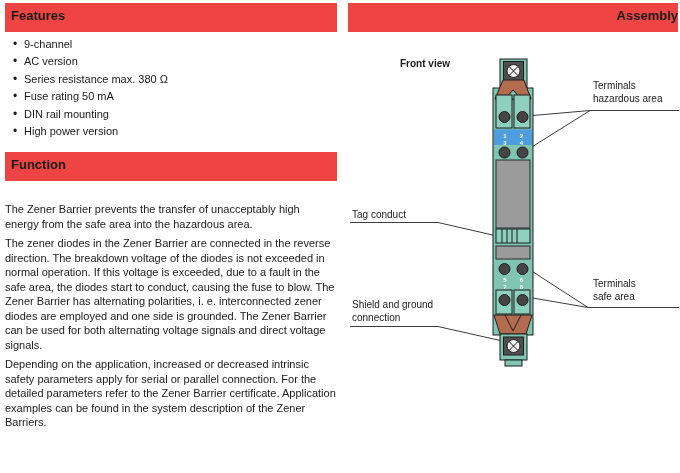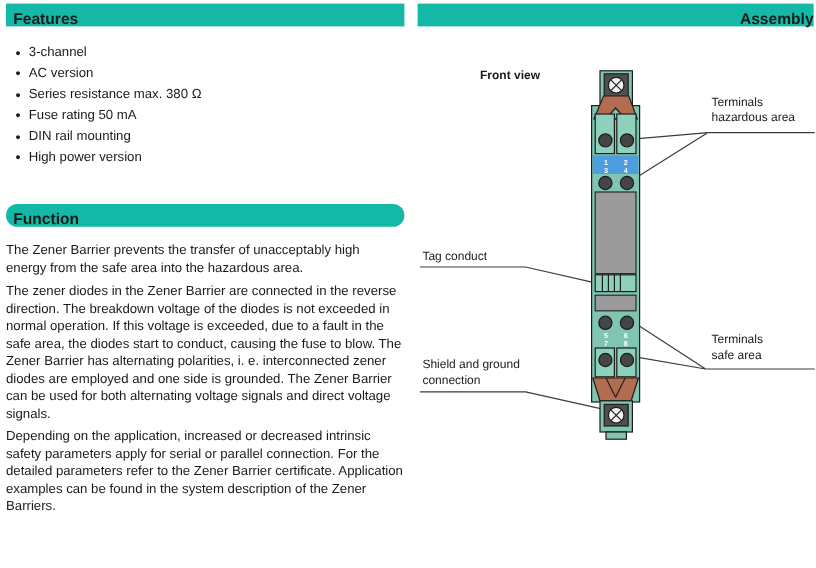--- a/index.html
+++ b/index.html
@@ -4,25 +4,25 @@
 <style>
   html,body{margin:0;padding:0;}
   body{
     width:680px;height:473px;position:relative;background:#ffffff;
     font-family:"Liberation Sans", sans-serif;color:#1a1a1a;overflow:hidden;
   }
   .col{position:absolute;top:0;}
   .col-left{left:5px;width:332px;}
   .col-right{left:348px;width:330px;}
   .section-bar{
-    background:#14b8a6;height:19px;line-height:25px;
+    background:#ef4444;height:29px;line-height:25px;
     font-size:13px;font-weight:bold;padding-left:6px;box-sizing:border-box;
   }
   .bar-features{position:absolute;left:0;top:3px;width:332px;}
-  .bar-function{position:absolute;left:0;top:170px;width:332px;border-radius:10px;}
+  .bar-function{position:absolute;left:0;top:152px;width:332px;}
   .bar-assembly{position:absolute;left:0;top:3px;width:330px;text-align:right;}
   ul.features{
     position:absolute;left:0;top:36px;margin:0;padding:0 0 0 8px;list-style:none;
     font-size:11px;line-height:17.4px;width:320px;
   }
   ul.features li{padding-left:11px;position:relative;}
   ul.features li::before{
     content:"\2022";position:absolute;left:0;top:0;font-size:12px;
   }
   .function-body{
@@ -36,21 +36,21 @@
   svg.overlay{position:absolute;left:0;top:0;pointer-events:none;}
 </style>
 </head>
 <body>
 
 <div class="col col-left">
   <div class="section-bar bar-features">
     <span>Features</span>
   </div>
   <ul class="features">
-    <li>3-channel</li>
+    <li>9-channel</li>
     <li>AC version</li>
     <li>Series resistance max. 380 Ω</li>
     <li>Fuse rating 50 mA</li>
     <li>DIN rail mounting</li>
     <li>High power version</li>
   </ul>
   <div class="section-bar bar-function">
     <span>Function</span>
   </div>
   <div class="function-body">

